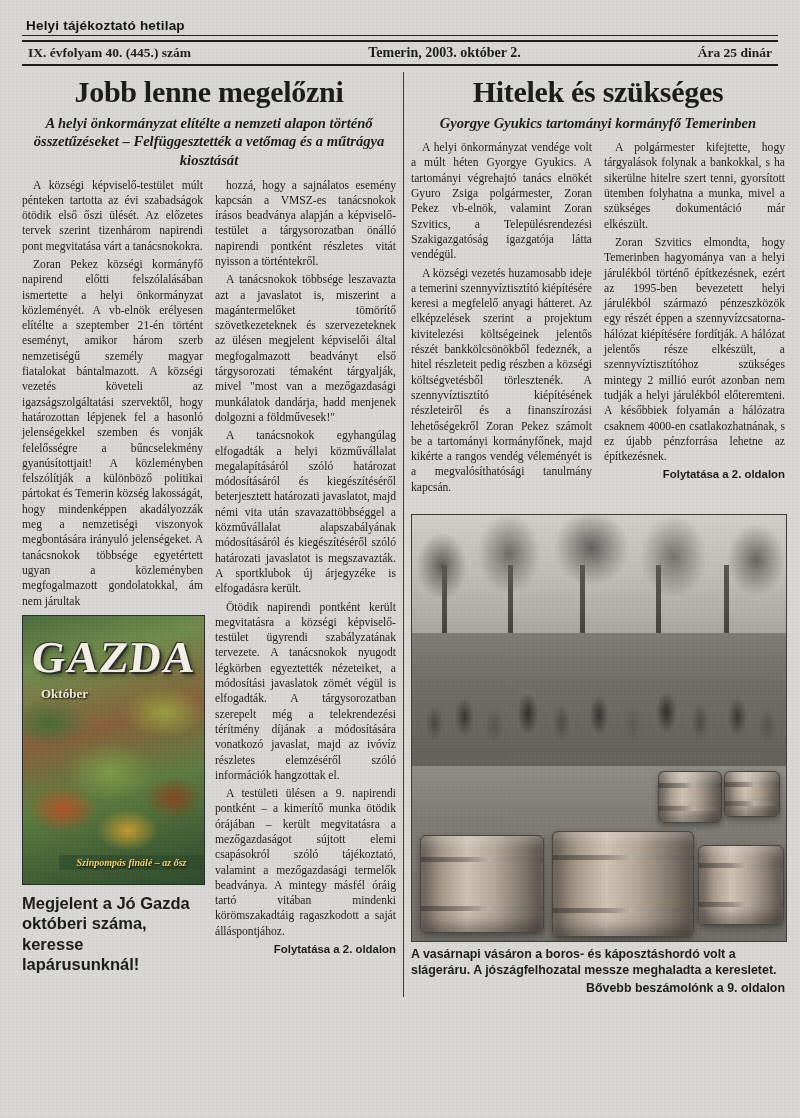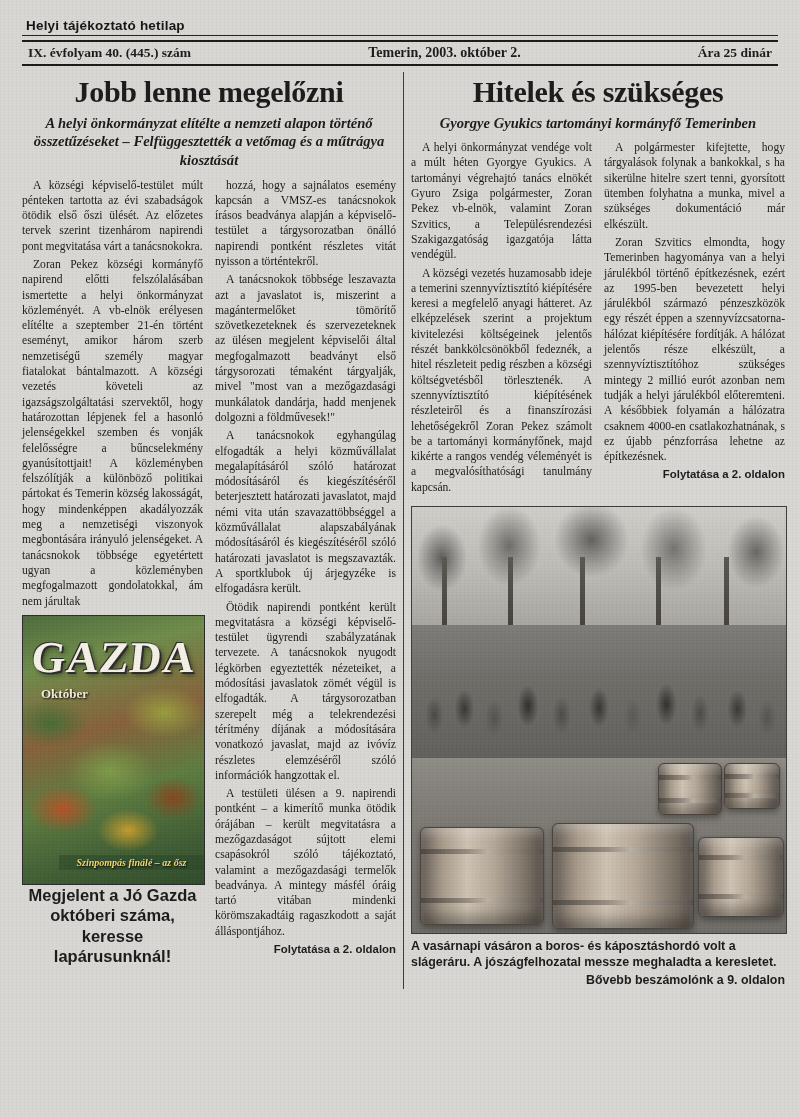--- a/index.html
+++ b/index.html
@@ -188,28 +188,27 @@
     color: #f6d96a;
     padding: 2px 0;
     text-shadow: 1px 1px 2px #000;
     margin-left: 36px;
   }
   .adcaption {
     font-family: "Liberation Sans", sans-serif;
     font-weight: bold;
     font-size: 16.5px;
     line-height: 1.24;
-    text-align: center;
-    margin-top: 0;
+    margin-top: 8px;
     width: 181px;
   }
 
   
   .photo-wrap {
-    margin-top: 8px;
+    margin-top: 16px;
     width: 374px;
   }
   .photo {
     position: relative;
     width: 374px;
     height: 426px;
     overflow: hidden;
     border: 1px solid #3a3a3a;
     background: #9c9a95;
   }

